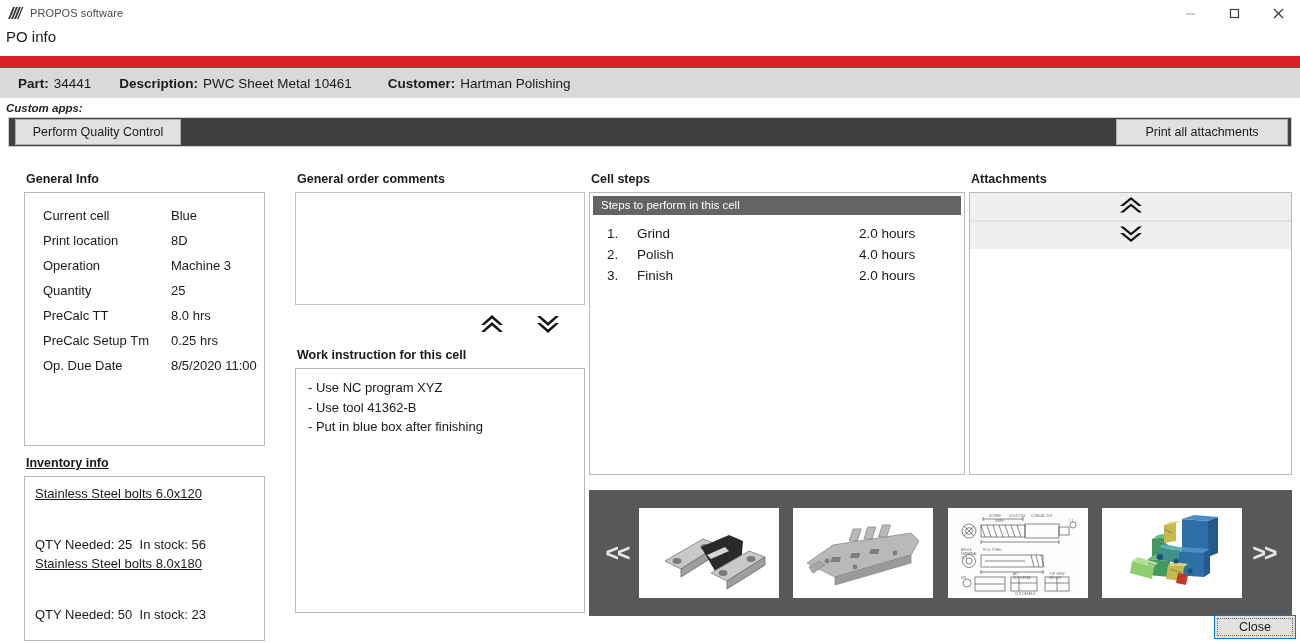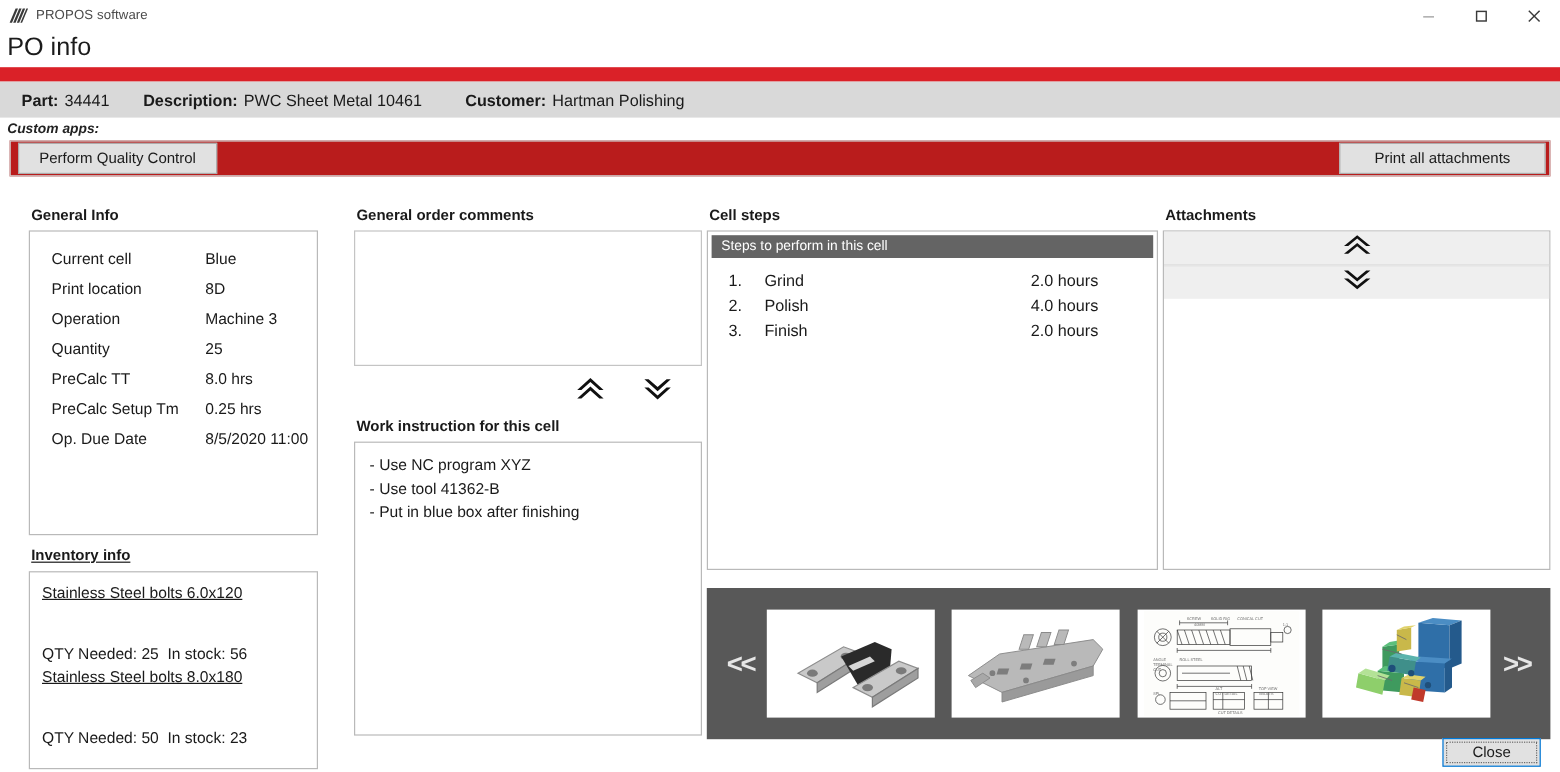--- a/index.html
+++ b/index.html
@@ -29,21 +29,21 @@
   .win-btn {
     width:44px; height:26px;
     display:flex; align-items:center; justify-content:center;
     color:#5a5a5a; font-size:13px; line-height:1;
     cursor:default;
   }
   .win-btn svg { display:block; }
 
   
   .page-title {
-    font-size:21px; color:#1b1b1b; font-weight:400;
+    font-size:15px; color:#1b1b1b; font-weight:400;
     padding:2px 0 4px 6px; height:30px;
   }
   .red-bar { height:12px; background:#da2128; width:100%; }
 
   
   .ident {
     height:30px; background:#d9d9d9;
     display:flex; align-items:center;
     font-size:13.5px; padding-left:18px;
   }
@@ -52,21 +52,21 @@
   .ident .sep-a { width:28px; }
   .ident .sep-b { width:36px; }
 
   
   .customapps-label {
     font-size:11.5px; font-style:italic; font-weight:bold;
     color:#222; padding:4px 0 3px 6px;
   }
   .customapps-bar {
     margin:0 8px 0 8px;
-    height:30px; border:1px solid #cfcfcf; background:#b91c1c;
+    height:30px; border:1px solid #cfcfcf; background:#404040;
     display:flex; align-items:center; justify-content:space-between;
     padding:0 1px;
     position:relative;
   }
   .btn {
     background:#e1e1e1; border:1px solid #adadad;
     font-size:12.5px; color:#1a1a1a;
     height:26px; padding:0 14px;
     display:inline-flex; align-items:center; justify-content:center;
     cursor:pointer; font-family:"Liberation Sans", sans-serif;
@@ -156,21 +156,21 @@
   .car-items { flex:1; display:flex; justify-content:space-between; gap:8px; }
   .thumb {
     background:#fff; width:140px; height:90px;
     display:flex; align-items:center; justify-content:center;
     overflow:hidden; cursor:pointer;
   }
   .thumb svg { display:block; }
 
   
   .footer {
-    position:absolute; right:16px; bottom:4px;
+    position:absolute; right:4px; bottom:4px;
   }
   .btn-close {
     min-width:82px; height:24px;
     border:1px solid #0078d7; background:#e1e1e1;
     outline:1px dotted #6a6a6a; outline-offset:-4px;
     font-size:12.5px;
   }
 </style>
 </head>
 <body>

